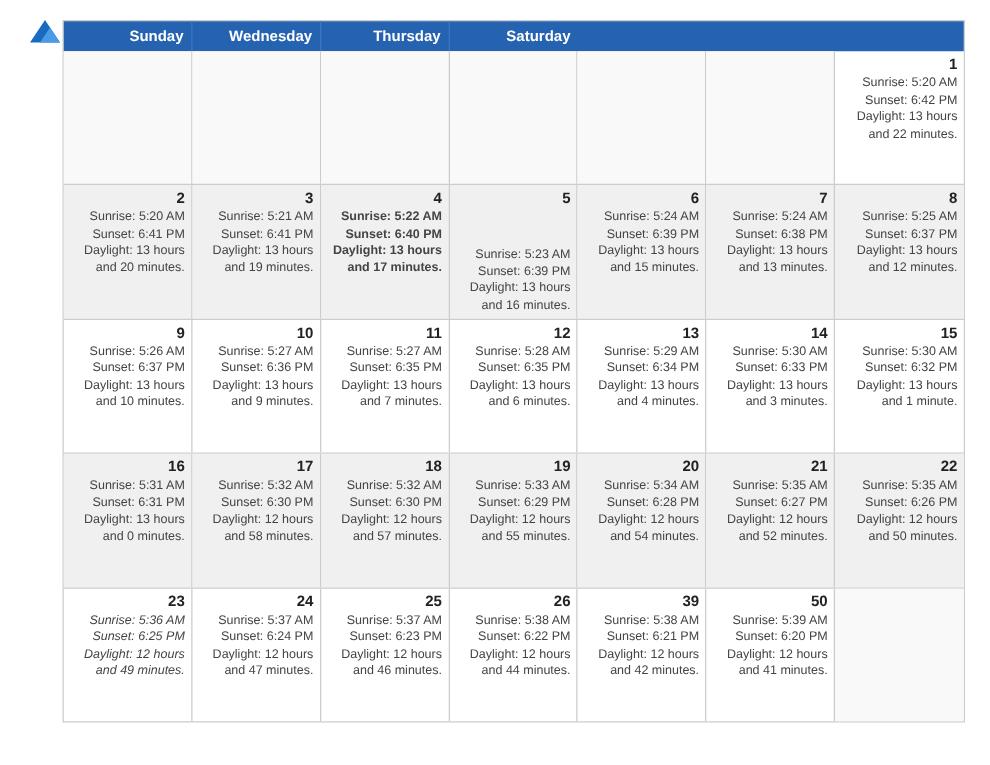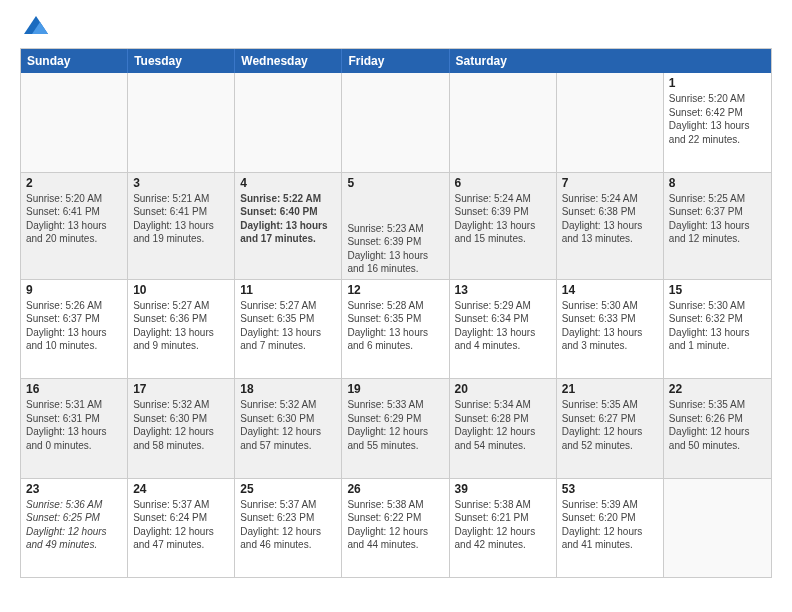--- a/index.html
+++ b/index.html
@@ -8,21 +8,22 @@
       background: #fff;
       width: 792px;
       height: 612px;
       overflow: hidden;
     }
     .page {
       width: 792px;
       height: 588px;
       padding: 16px 20px 10px 20px;
       display: flex;
-      flex-direction: column;
+      flex-direction: row;
+      text-align: right;
     }
     .header {
       display: flex;
       justify-content: space-between;
       align-items: flex-start;
       margin-bottom: 8px;
     }
     .logo {
       display: flex;
       flex-direction: column;
@@ -136,23 +137,22 @@
     </div>
     <div class="title-block">
       <div class="month-title"></div>
       <div class="location-title"></div>
     </div>
   </div>
 
   <div class="calendar">
     <div class="cal-header">
     <div class="cal-header-cell">Sunday</div>
-        <div class="cal-header-cell">Tuesday</div>
         <div class="cal-header-cell">Wednesday</div>
-        <div class="cal-header-cell">Friday</div>
+        <div class="cal-header-cell">Thursday</div>
         <div class="cal-header-cell">Saturday</div>
       </div>
     <div class="cal-body">
     <div class="cal-row">
           <div class="cal-cell empty"></div>
           <div class="cal-cell empty"></div>
           <div class="cal-cell empty"></div>
           <div class="cal-cell empty"></div>
           <div class="cal-cell empty"></div>
           <div class="cal-cell empty"></div>
@@ -347,21 +347,21 @@
 and 44 minutes.</div>
           </div>
           <div class="cal-cell">
             <div class="day-num">39</div>
             <div class="day-info" style="white-space: pre-line;">Sunrise: 5:38 AM
 Sunset: 6:21 PM
 Daylight: 12 hours
 and 42 minutes.</div>
           </div>
           <div class="cal-cell">
-            <div class="day-num">53</div>
+            <div class="day-num">50</div>
             <div class="day-info" style="white-space: pre-line;">Sunrise: 5:39 AM
 Sunset: 6:20 PM
 Daylight: 12 hours
 and 41 minutes.</div>
           </div>
           <div class="cal-cell empty"></div>
         </div>
       </div>
   </div>
 </div>

